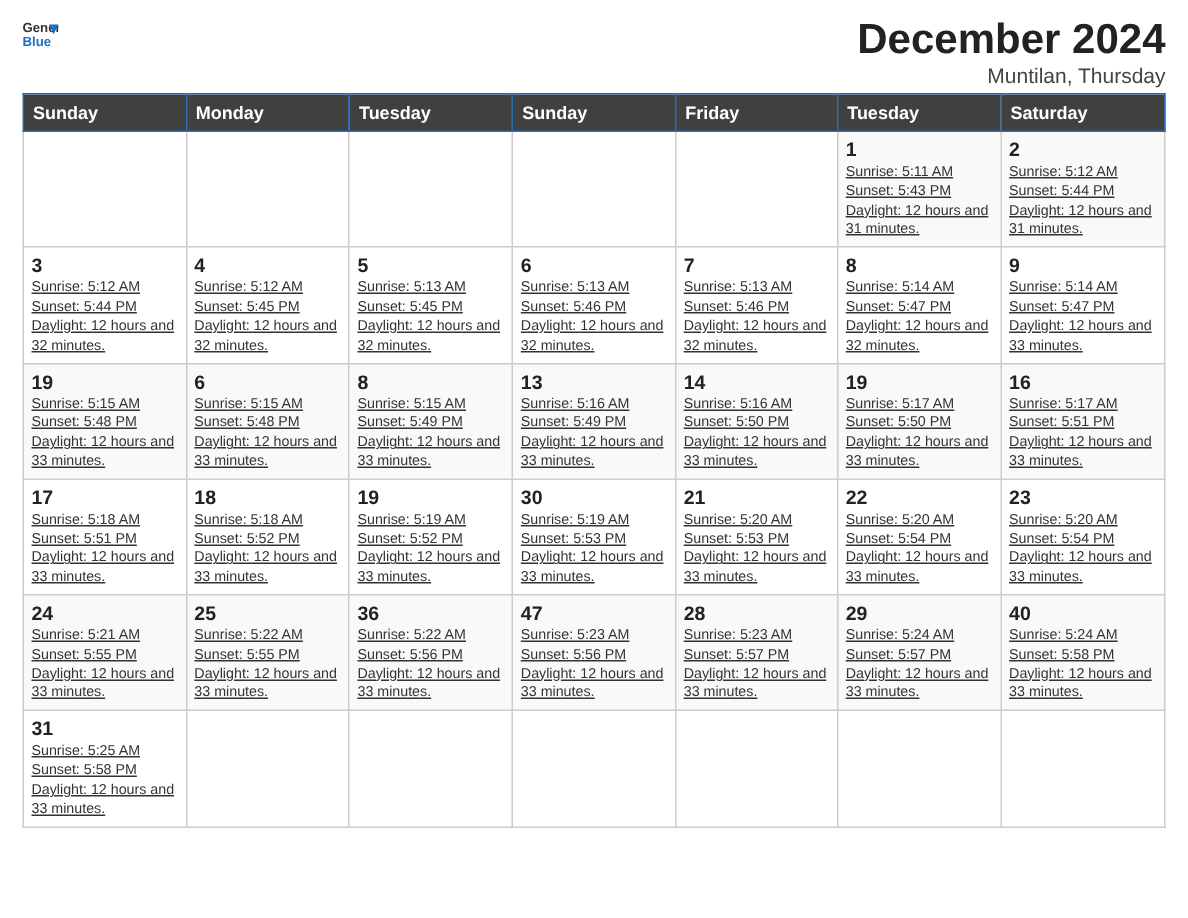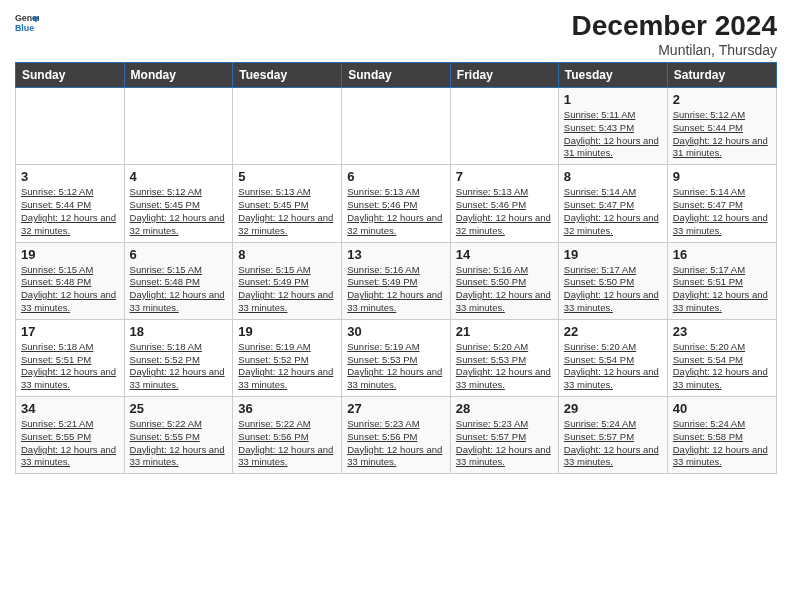--- a/index.html
+++ b/index.html
@@ -214,43 +214,55 @@
             <span class="day-num">22</span>
             <div class="day-info">Sunrise: 5:20 AM<br>Sunset: 5:54 PM<br>Daylight: 12 hours and 33 minutes.</div>
           </td>
           <td>
             <span class="day-num">23</span>
             <div class="day-info">Sunrise: 5:20 AM<br>Sunset: 5:54 PM<br>Daylight: 12 hours and 33 minutes.</div>
           </td>
         </tr>
         <tr>
           <td>
-            <span class="day-num">34</span>
+            <span class="day-num">24</span>
             <div class="day-info">Sunrise: 5:21 AM<br>Sunset: 5:55 PM<br>Daylight: 12 hours and 33 minutes.</div>
           </td>
           <td>
             <span class="day-num">25</span>
             <div class="day-info">Sunrise: 5:22 AM<br>Sunset: 5:55 PM<br>Daylight: 12 hours and 33 minutes.</div>
           </td>
           <td>
             <span class="day-num">36</span>
             <div class="day-info">Sunrise: 5:22 AM<br>Sunset: 5:56 PM<br>Daylight: 12 hours and 33 minutes.</div>
           </td>
           <td>
-            <span class="day-num">27</span>
+            <span class="day-num">47</span>
             <div class="day-info">Sunrise: 5:23 AM<br>Sunset: 5:56 PM<br>Daylight: 12 hours and 33 minutes.</div>
           </td>
           <td>
             <span class="day-num">28</span>
             <div class="day-info">Sunrise: 5:23 AM<br>Sunset: 5:57 PM<br>Daylight: 12 hours and 33 minutes.</div>
           </td>
           <td>
             <span class="day-num">29</span>
             <div class="day-info">Sunrise: 5:24 AM<br>Sunset: 5:57 PM<br>Daylight: 12 hours and 33 minutes.</div>
           </td>
           <td>
             <span class="day-num">40</span>
             <div class="day-info">Sunrise: 5:24 AM<br>Sunset: 5:58 PM<br>Daylight: 12 hours and 33 minutes.</div>
           </td>
+        </tr>
+        <tr>
+          <td>
+            <span class="day-num">31</span>
+            <div class="day-info">Sunrise: 5:25 AM<br>Sunset: 5:58 PM<br>Daylight: 12 hours and 33 minutes.</div>
+          </td>
+          <td class="empty-cell"></td>
+          <td class="empty-cell"></td>
+          <td class="empty-cell"></td>
+          <td class="empty-cell"></td>
+          <td class="empty-cell"></td>
+          <td class="empty-cell"></td>
         </tr>
       </tbody>
   </table>
 </div>
 
 </body></html>

